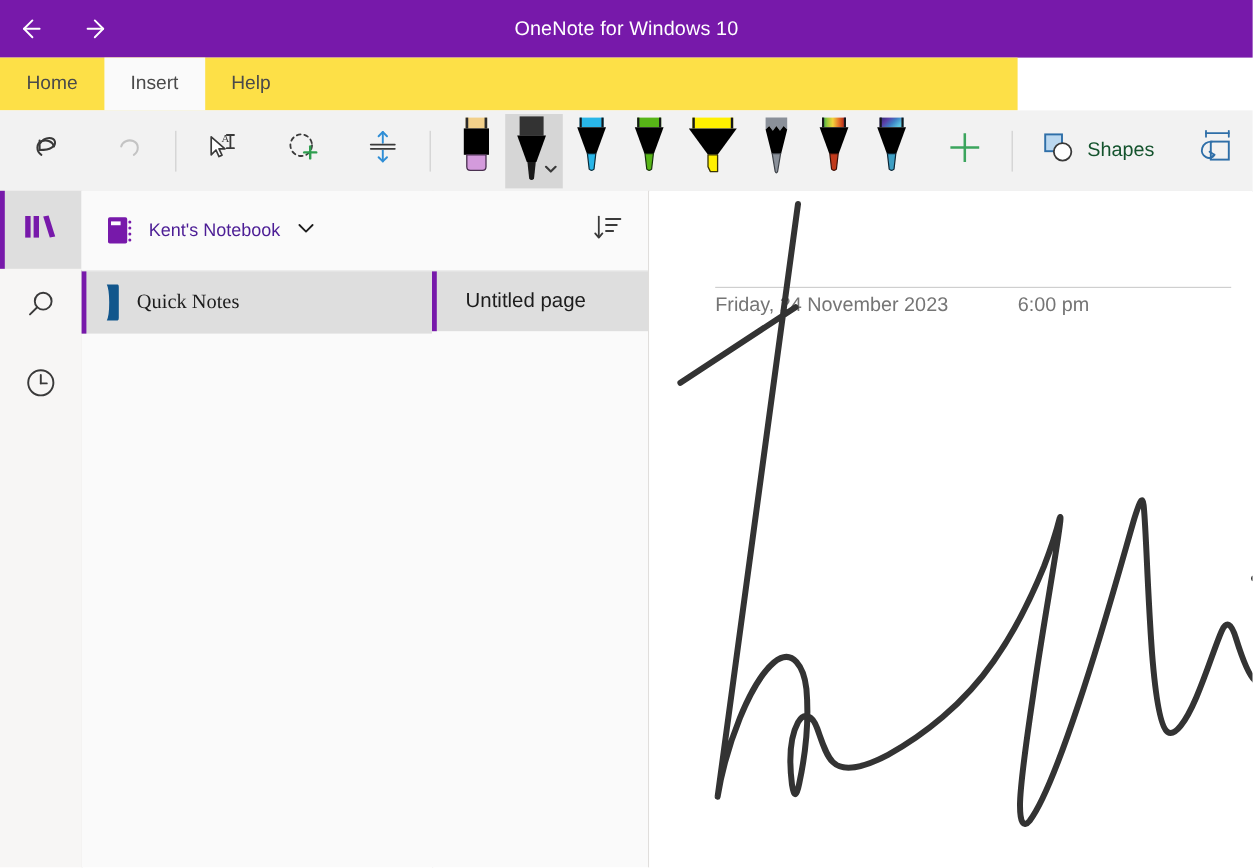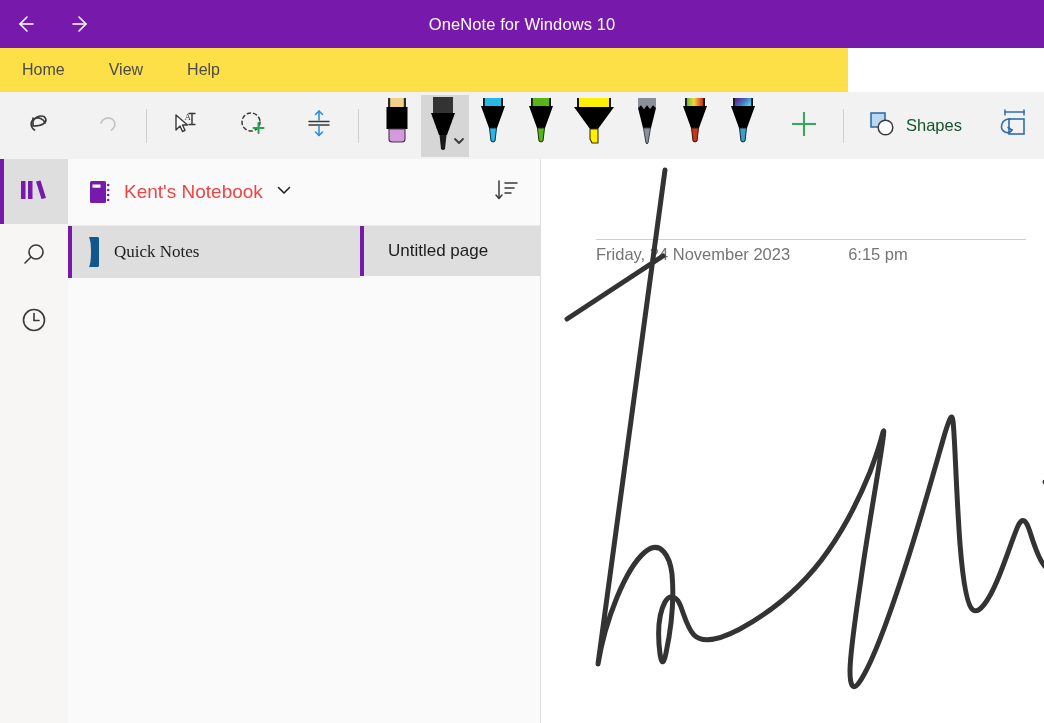--- a/index.html
+++ b/index.html
@@ -155,22 +155,22 @@
   .nb-header {
     position: absolute;
     left: 68px; top: 159px;
     width: 472px; height: 66px;
     background: #fafafa;
     display: flex;
     align-items: center;
     border-bottom: 1px solid #ececec;
   }
   .nb-title {
-    font-size: 19px;
-    color: #ef4444;
+    font-size: 15px;
+    color: #4c1d95;
     margin-left: 12px;
     white-space: nowrap;
   }
   .nb-chevron { margin-left: 12px; display: flex; align-items: center; cursor: pointer; }
   .sort-btn {
     position: absolute; right: 20px; top: 50%;
     transform: translateY(-50%);
     cursor: pointer;
     display: flex; align-items: center;
   }
@@ -265,22 +265,22 @@
         </svg>
       </span>
     </div>
     <div class="title-text">OneNote for Windows 10</div>
   </div>
 
   <div class="tabstrip">
     <div class="tab">
       <span>Home</span>
     </div>
-    <div class="tab">
-      <span>View</span>
+    <div class="tab hovered">
+      <span>Insert</span>
     </div>
     <div class="tab">
       <span>Help</span>
     </div>
   </div>
 
   <div class="ribbon">
 
     <div style="width:14px"></div>
 
@@ -548,21 +548,21 @@
           <line x1="11" y1="16" x2="17" y2="16" stroke="#3a3a3a" stroke-width="1.5" stroke-linecap="round"></line>
         </svg>
       </span>
     </span>
   </div>
 
   <div class="canvas">
     <div class="page-rule"></div>
     <div class="date-row">
       <span>Friday, 24 November 2023</span>
-      <span class="time">6:15 pm</span>
+      <span class="time">6:00 pm</span>
     </div>
 
     <svg class="ink-layer" viewBox="0 0 503 564">
       <path id="ink-stroke" fill="none" stroke="#333333" stroke-width="5" stroke-linecap="round" stroke-linejoin="round" d="M 26 160 L 122 97 M 124 11 L 57 505 C 64 462 84 410 104 393 C 120 380 129 398 131 415 C 134 449 128 480 125 494 C 123 504 121 507 119 495 C 116 471 118 454 124 443 C 129 434 136 437 140 448 C 144 459 147 470 153 476 C 162 485 180 480 199 470 C 228 454 262 428 287 392 C 304 368 318 340 329 313 C 337 292 341 277 342 273 C 343 270 343 273 342 280 C 338 310 327 370 320 420 C 313 467 309 496 309 512 C 309 527 312 531 317 525 C 327 512 343 472 358 427 C 377 371 395 305 404 274 C 409 258 411 254 412 262 C 414 279 415 330 419 385 C 422 423 426 447 432 451 C 438 455 447 443 456 422 C 465 401 472 378 477 367 C 481 358 485 360 489 373 C 494 389 500 406 506 409 C 513 412 521 401 527 381 C 533 361 536 340 537 331 C 538 325 537 322 532 322 L 504 323"></path>
     </svg>
   </div>
 
 </div>
 
 </body></html>

